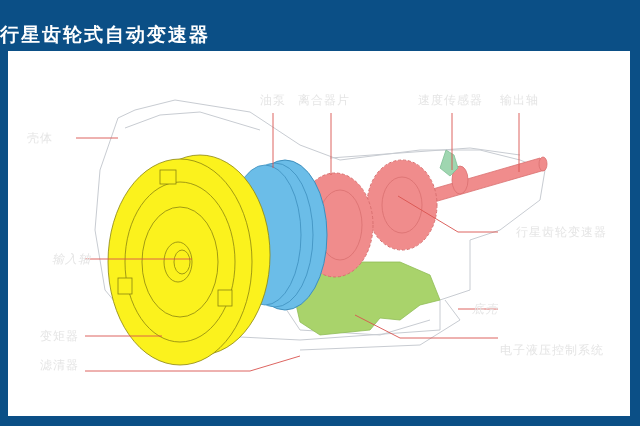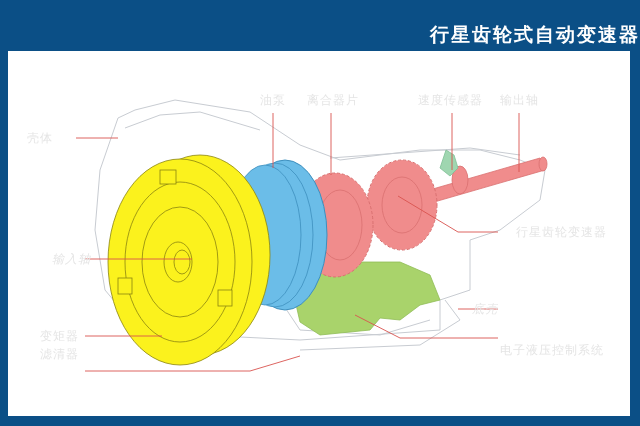--- a/index.html
+++ b/index.html
@@ -1,17 +1,17 @@
 <!DOCTYPE html>
 <html><head>
 <meta charset="utf-8">
 <style>
   html, body { margin: 0; padding: 0; }
   body { width: 640px; height: 426px; background: #0b4f86; position: relative; overflow: hidden; font-family: "DejaVu Sans", sans-serif; }
-  .title { position: absolute; left: 0; top: 0; width: 640px; height: 52px; color: #fff; font-size: 19px; font-weight: bold; text-align: right; line-height: 68px; letter-spacing: 2px; }
+  .title { position: absolute; left: 0; top: 0; width: 640px; height: 52px; color: #fff; font-size: 19px; font-weight: bold; text-align: left; line-height: 68px; letter-spacing: 2px; }
   .panel { position: absolute; left: 8px; top: 51px; width: 622px; height: 365px; background: #ffffff; }
   .diagram { position: absolute; left: 0; top: 0; }
   .label { position: absolute; font-size: 12px; color: #e5e5e5; letter-spacing: 1px; white-space: nowrap; }
 </style>
 </head>
 <body>
 
 <div class="title">行星齿轮式自动变速器</div>
 
 <div class="panel">
@@ -76,21 +76,21 @@
       <line x1="458" y1="309" x2="498" y2="309"></line>
       <polyline points="355,315 400,338 498,338"></polyline>
       <line x1="85" y1="336" x2="162" y2="336"></line>
       <polyline points="85,371 250,371 300,356"></polyline>
     </g>
   </svg>
 </div>
 
 <div class="label" style="left:27px;top:130px;">壳体</div>
 <div class="label" style="left:260px;top:92px;">油泵</div>
-<div class="label" style="left:307px;top:92px;font-family:Liberation Mono, monospace;">离合器片</div>
+<div class="label" style="left:298px;top:92px;font-family:Liberation Mono, monospace;">离合器片</div>
 <div class="label" style="left:418px;top:92px;">速度传感器</div>
 <div class="label" style="left:500px;top:92px;">输出轴</div>
 <div class="label" style="left:52px;top:251px;font-style:italic;">输入轴</div>
 <div class="label" style="left:516px;top:224px;">行星齿轮变速器</div>
 <div class="label" style="left:472px;top:301px;font-style:italic;">底壳</div>
 <div class="label" style="left:40px;top:328px;font-family:Liberation Mono, monospace;">变矩器</div>
 <div class="label" style="left:500px;top:330px;margin-top:12px;">电子液压控制系统</div>
-<div class="label" style="left:40px;top:346px;">滤清器</div>
+<div class="label" style="left:40px;top:357px;">滤清器</div>
 
 </body></html>

